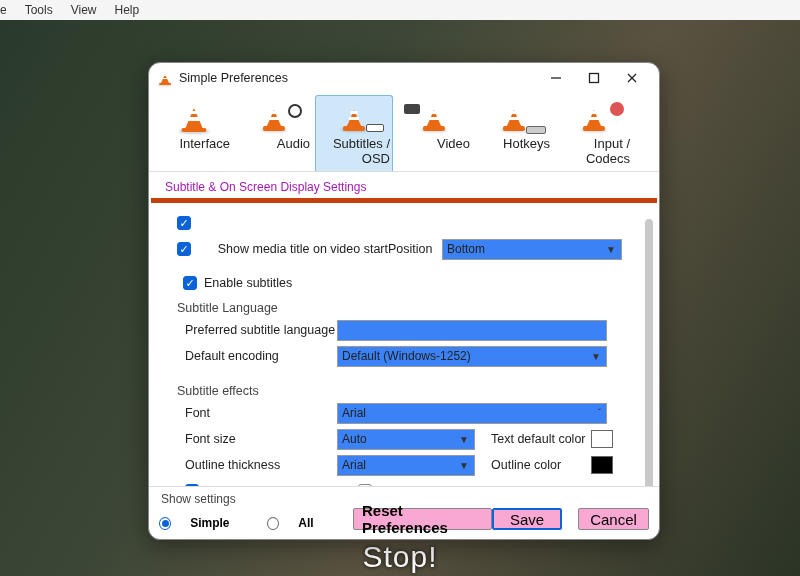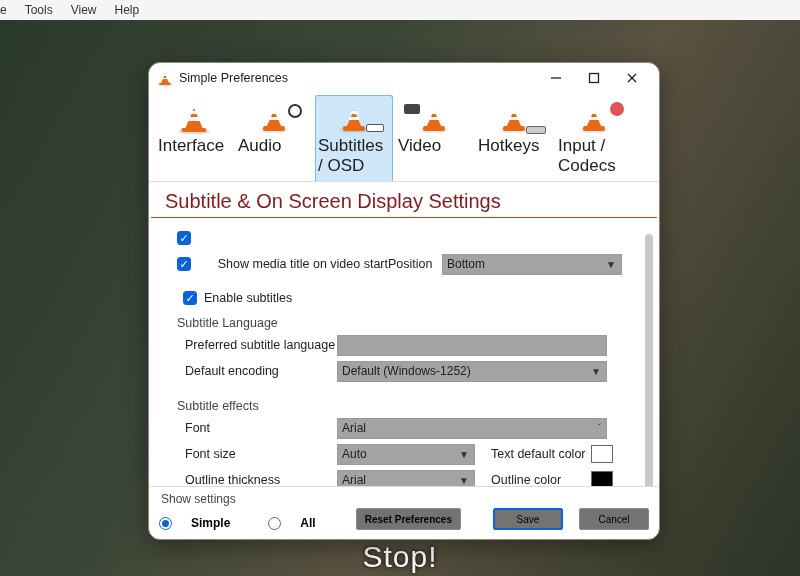--- a/index.html
+++ b/index.html
@@ -8,44 +8,44 @@
   .menubar span { margin-right: 18px; }
   .video-area { position: relative; width: 800px; height: 556px; background: linear-gradient(120deg,#2a3a2a,#3b4636 35%,#5a5240 60%,#2b3426); overflow:hidden;}
   .video-text { position:absolute; left:50%; top:520px; transform:translateX(-50%); color:#fff; font-size:30px; letter-spacing:1px; text-shadow:0 0 4px #000;}
   .dialog { position: absolute; left: 148px; top: 42px; width: 512px; height: 478px; background: #fff; border: 1px solid #888; border-radius: 12px; box-shadow: 0 6px 24px rgba(0,0,0,.4); display:flex; flex-direction:column;}
   .titlebar { height: 30px; display:flex; align-items:center; padding: 0 8px; }
   .titlebar .cone-sm { width:16px; height:16px; margin-right:6px; }
   .titlebar-title { font-size:12.5px; flex:1; color:#222;}
   .winbtn { width:38px; height:28px; display:flex; align-items:center; justify-content:center; font-size:13px; color:#222;}
   .winbtn svg { display:block; }
   .tabs { display:flex; gap:2px; padding: 2px 6px 0 6px; border-bottom: 1px solid #ddd; }
-  .tab { width: 78px; text-align:left; padding:4px 2px 5px 2px; font-size:17px; color:#222; cursor:default; border:1px solid transparent; border-bottom:none; position:relative;}
+  .tab { width: 78px; text-align:right; padding:4px 2px 5px 2px; font-size:13px; color:#222; cursor:default; border:1px solid transparent; border-bottom:none; position:relative;}
   .tab.selected { background:#cfe7f8; border-color:#7fb9e0; border-radius:3px 3px 0 0;}
   .tab .cone-wrap { height:36px; display:flex; align-items:center; justify-content:center; }
-  .heading { font-size:20px; color:#7f1d1d; padding: 8px 14px 4px 14px; border-bottom:1px solid #c2410c; margin:0 2px;}
+  .heading { font-size:12px; color:#a21caf; padding: 8px 14px 4px 14px; border-bottom:5px solid #c2410c; margin:0 2px;}
   .body { flex:1; overflow:hidden; position:relative; padding: 8px 22px 4px 18px; font-size:12.5px; color:#222;}
   .scrollbar { position:absolute; right:6px; top:16px; width:8px; height:280px; background:#c9c9c9; border-radius:4px;}
   .row { display:flex; align-items:center; min-height:24px; }
   .chk { width:14px; height:14px; border-radius:3px; border:1px solid #888; margin-right:7px; display:inline-flex; align-items:center; justify-content:center; flex-shrink:0;}
   .chk.on { background:#0a64d8; border-color:#0a64d8; color:#fff; }
   .chk.on::after { content:"✓"; font-size:11px; line-height:1; }
   .group-lbl { color:#444; margin:6px 0 3px 10px; font-size:12.5px;}
   .field-row { display:flex; align-items:center; margin:2px 0 2px 18px; min-height:24px;}
   .field-row .lbl { width:152px; font-size:12.5px;}
-  .ctrl { height:21px; border:1px solid #9a9a9a; background:#a3a3a3; font-size:12px; padding:0 4px;}
+  .ctrl { height:21px; border:1px solid #9a9a9a; background:#3b82f6; font-size:12px; padding:0 4px;}
   .select { display:flex; align-items:center; justify-content:space-between; padding-right:2px;}
   .select .caret { font-size:10px; color:#333; padding:0 3px;}
   .colorbox { width:22px; height:18px; border:1px solid #666; }
   .footer { border-top:1px solid #ddd; padding:5px 10px 9px 10px; display:flex; align-items:flex-end;}
   .show-settings { font-size:12px; }
   .show-settings .legend { color:#444; font-size:12px; margin-bottom:2px; margin-left:2px;}
   .radio { width:13px; height:13px; border:1.5px solid #0a64d8; border-radius:50%; display:inline-flex; align-items:center; justify-content:center; vertical-align:middle; margin-right:3px;}
   .radio.off { border-color:#666;}
   .radio.on::after { content:""; width:7px; height:7px; border-radius:50%; background:#0a64d8;}
-  .btn { height:22px; min-width:70px; padding:0 12px; border:1px solid #888; background:#737373; font-size:10px; display:inline-flex; align-items:center; justify-content:center; border-radius:2px;}
+  .btn { height:22px; min-width:70px; padding:0 12px; border:1px solid #888; background:#f9a8d4; font-size:15px; display:inline-flex; align-items:center; justify-content:center; border-radius:2px;}
   .btn.primary { border-color:#0a64d8; box-shadow:0 0 0 1px #0a64d8 inset;}
   .spacer { flex:1;}
   
   .cone { position:relative; display:inline-block;}
   .cone .body1 { position:absolute; left:50%; transform:translateX(-50%); bottom:18%; width:0; height:0; border-left:calc(var(--s)*0.28) solid transparent; border-right:calc(var(--s)*0.28) solid transparent; border-bottom:calc(var(--s)*0.62) solid #e96a12;}
   .cone .stripe1 { position:absolute; left:50%; transform:translateX(-50%); bottom:42%; width:calc(var(--s)*0.34); height:calc(var(--s)*0.11); background:#fff;}
   .cone .stripe2 { position:absolute; left:50%; transform:translateX(-50%); bottom:62%; width:calc(var(--s)*0.22); height:calc(var(--s)*0.10); background:#fff;}
   .cone .base { position:absolute; left:50%; transform:translateX(-50%); bottom:8%; width:calc(var(--s)*0.74); height:calc(var(--s)*0.14); background:#e96a12; border-radius:2px;}
   .cone .shadow { position:absolute; left:50%; transform:translateX(-50%); bottom:2%; width:calc(var(--s)*0.9); height:calc(var(--s)*0.16); background:rgba(0,0,0,.18); border-radius:50%; filter:blur(1px);}
   

